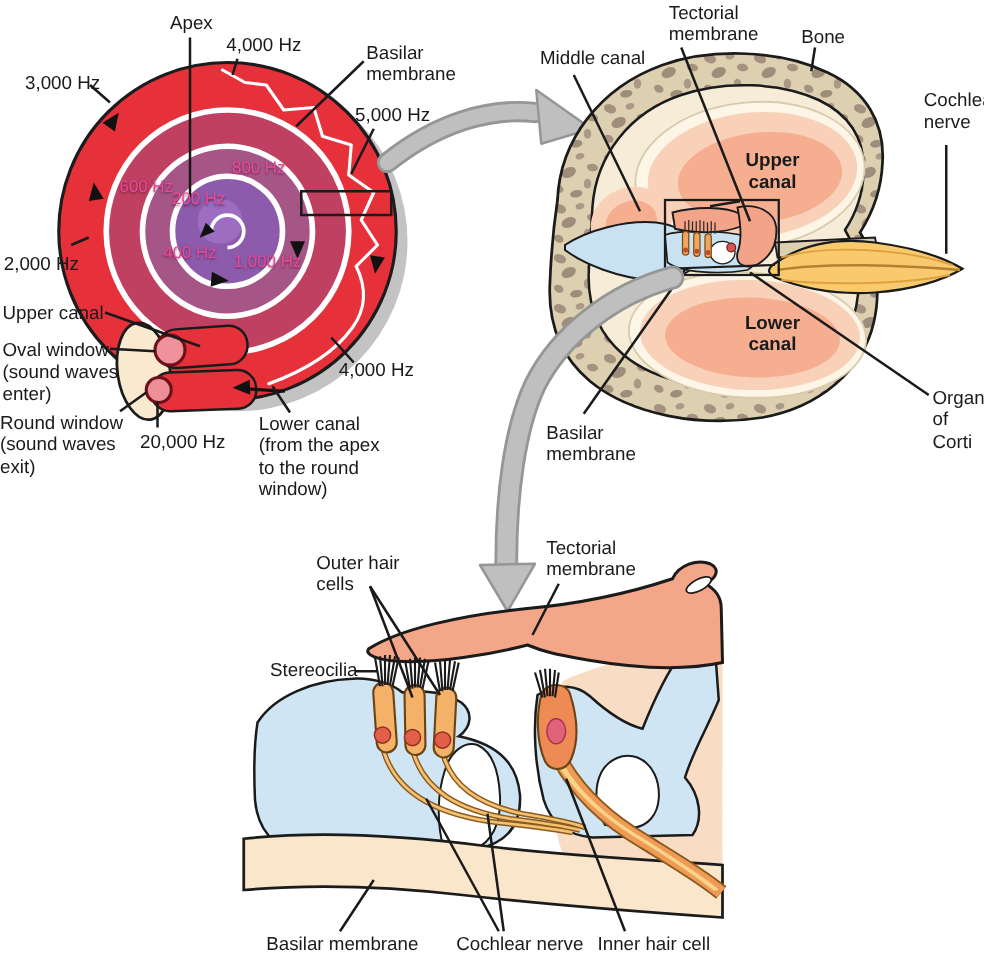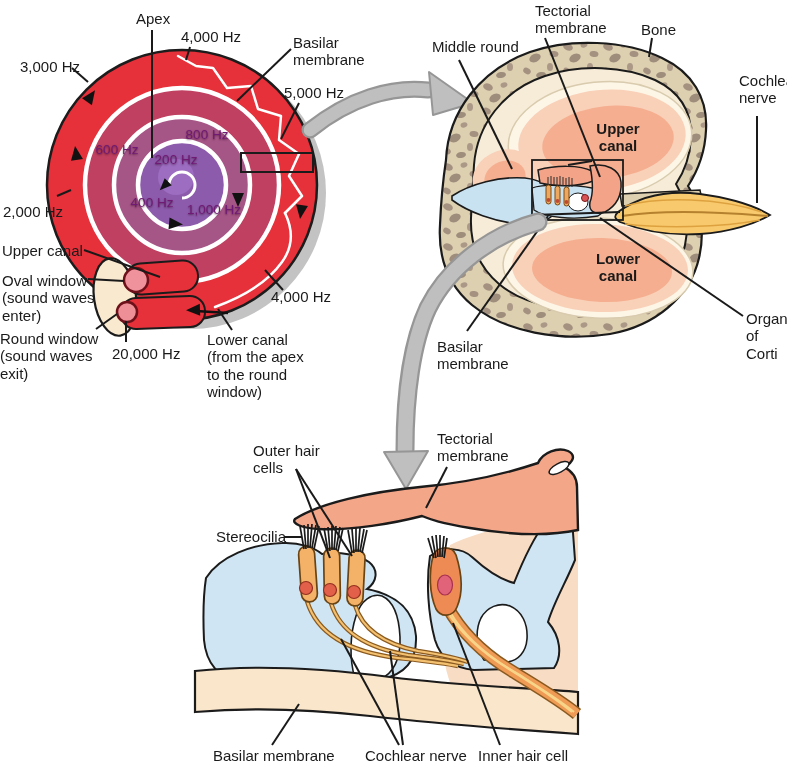--- a/index.html
+++ b/index.html
@@ -1,21 +1,21 @@
 <!DOCTYPE html>
 <html><head>
 <meta charset="utf-8">
 <style>
   html,body{margin:0;padding:0;background:#fff;}
   #canvas{position:relative;width:787px;height:769px;background:#fff;overflow:hidden;
           font-family:"Liberation Sans",sans-serif;}
   #art{position:absolute;left:0;top:0;}
   .lbl{position:absolute;font:15px/1.16 "Liberation Sans",sans-serif;color:#1a1a1a;
        white-space:pre-line;}
-  .lbl-w{position:absolute;font:13.5px/1.1 "Liberation Sans",sans-serif;color:#701a75;
+  .lbl-w{position:absolute;font:13.5px/1.1 "Liberation Sans",sans-serif;color:#ec4899;
        transform:translate(-50%,-50%);white-space:nowrap;
        text-shadow:0 1px 2px rgba(40,0,20,.55);text-align:right;}
   .ctr{text-align:center;font-weight:bold;}
 </style>
 </head>
 <body>
 
 <div id="canvas">
 
 <svg id="art" width="800" height="769" viewBox="0 0 800 769">
@@ -265,25 +265,25 @@
 enter)</div>
 <div class="lbl" style="left:0px;top:330px">Round window
 (sound waves
 exit)</div>
 <div class="lbl" style="left:207px;top:331px">Lower canal
 (from the apex
 to the round
 window)</div>
 <div class="lbl-w" style="left:207px;top:135px">800 Hz</div>
 <div class="lbl-w" style="left:117px;top:150px">600 Hz</div>
-<div class="lbl-w" style="left:176px;top:160px">200 Hz</div>
+<div class="lbl-w" style="left:159px;top:160px">200 Hz</div>
 <div class="lbl-w" style="left:152px;top:203px">400 Hz</div>
 <div class="lbl-w" style="left:214px;top:210px">1,000 Hz</div>
 
-<div class="lbl" style="left:432px;top:38px">Middle round</div>
+<div class="lbl" style="left:432px;top:38px">Middle canal</div>
 <div class="lbl" style="left:535px;top:2px">Tectorial
 membrane</div>
 <div class="lbl" style="left:641px;top:21px">Bone</div>
 <div class="lbl" style="left:739px;top:72px">Cochlear
 nerve</div>
 <div class="lbl ctr" style="left:588px;top:120px;width:60px">Upper
 canal</div>
 <div class="lbl ctr" style="left:588px;top:250px;width:60px">Lower
 canal</div>
 <div class="lbl" style="left:437px;top:338px">Basilar

